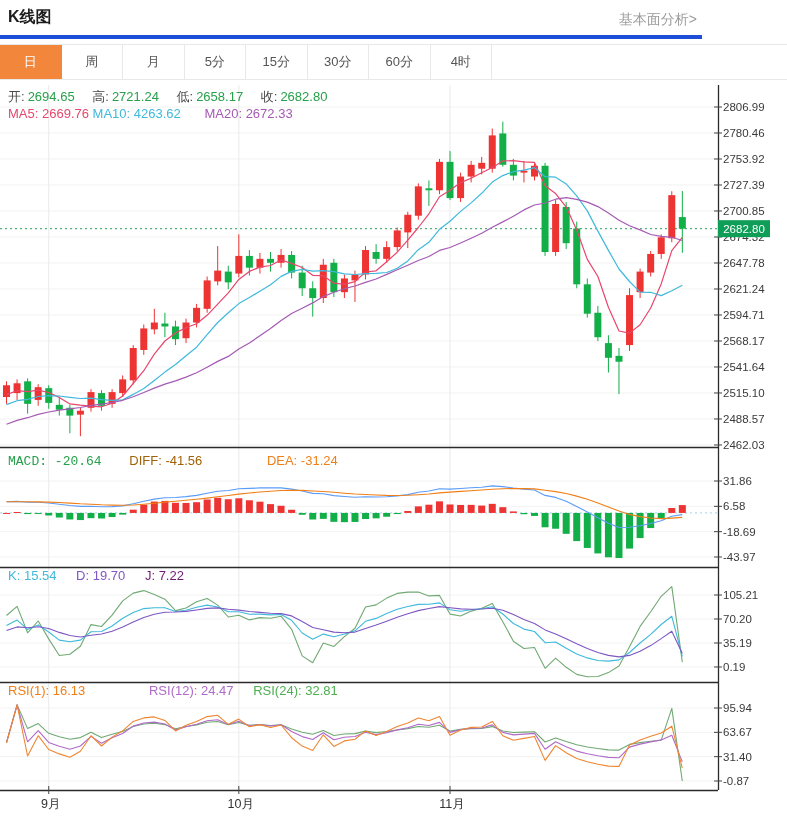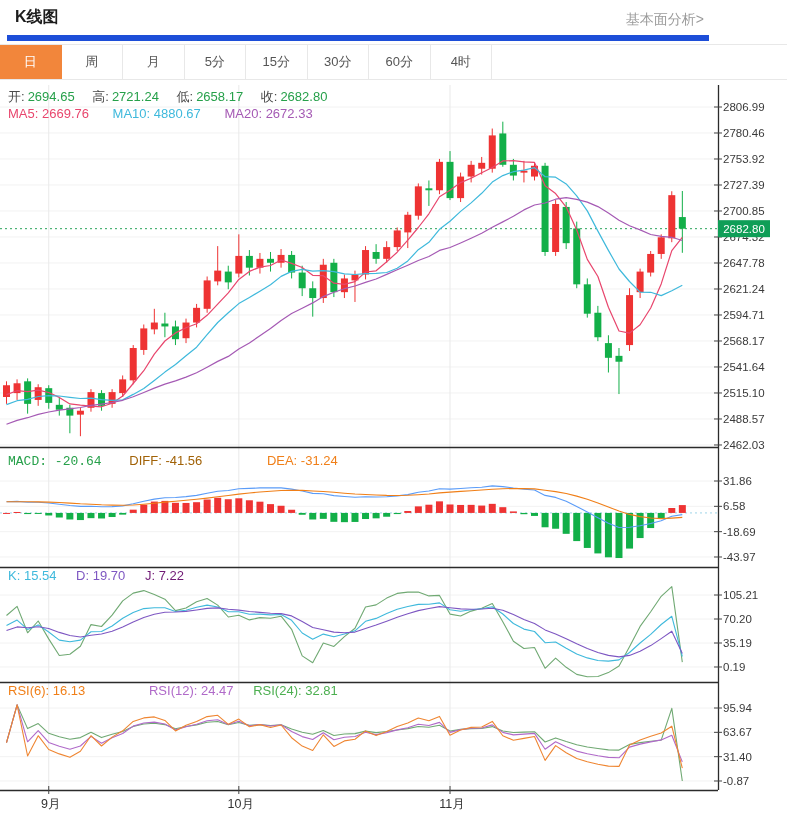--- a/index.html
+++ b/index.html
@@ -1,29 +1,29 @@
 <!DOCTYPE html>
 <html><head>
 <meta charset="utf-8">
 <style>
   html,body{margin:0;padding:0;background:#fff;width:787px;height:818px;overflow:hidden;
     font-family:"Liberation Sans","DejaVu Sans",sans-serif;}
   .page{position:relative;width:787px;height:818px;background:#fff;}
   #chart-svg{position:absolute;top:0;left:0;z-index:1;}
-  .header{position:absolute;top:0;left:7px;width:702px;height:35px;border-bottom:6px solid #1d4ed8;background:#fff;z-index:6;}
+  .header{position:absolute;top:0;left:0;width:702px;height:35px;border-bottom:4px solid #1d4ed8;background:#fff;z-index:6;}
   .title{position:absolute;left:8px;top:7px;font-size:16px;font-weight:bold;color:#1c1c1c;}
   .link{position:absolute;right:5px;top:11px;font-size:14px;color:#9a9a9a;text-decoration:none;cursor:pointer;}
   .tabs{position:absolute;top:44px;left:0;width:787px;height:34px;border-top:1px solid #e8e8e8;border-bottom:1px solid #e8e8e8;display:flex;background:#fff;z-index:6;}
   .tab{width:61.5px;height:34px;line-height:34px;text-align:center;font-size:13px;color:#555;border-right:1px solid #e8e8e8;background:#fff;cursor:pointer;box-sizing:border-box;}
   .tab.active{background:#f2863b;color:#fff;border-right:1px solid #f2863b;}
   .legend-row{position:absolute;left:8px;font-size:13px;white-space:nowrap;z-index:5;}
   .pair{margin-right:14px;}
   .lab{color:#4a4a4a;margin-right:3px;}
   .green{color:#26a04a;text-align:right;}
-  .c-ma5{color:#e8466d;margin-right:20px;}
+  .c-ma5{color:#e8466d;}
   .c-ma10{color:#3fb9dc;margin-right:20px;}
   .c-ma20{color:#a55ab4;}
   .c-macd{color:#26a04a;margin-right:24px;font-family:Liberation Mono, monospace;}
   .c-diff{color:#a16207;margin-right:16px;}
   .c-dea{color:#f07f18;padding-left:45px;}
   .c-k{color:#3fb9dc;margin-right:16px;}
   .c-d{color:#7e57c2;margin-right:16px;margin-top:43px;}
   .c-j{color:#701a75;text-align:right;}
   .c-rsi6{color:#f07f18;margin-right:16px;}
   .c-rsi12{color:#b06ac9;margin-right:16px;margin-left:44px;}
@@ -392,35 +392,35 @@
 
   <div class="legend-row lr-ohlc">
     <span class="pair"><span class="lab">开:</span><span class="green">2694.65</span></span>
     <span class="pair"><span class="lab">高:</span><span class="green">2721.24</span></span>
     <span class="pair"><span class="lab">低:</span><span class="green">2658.17</span></span>
     <span class="pair"><span class="lab">收:</span><span class="green">2682.80</span></span>
   </div>
 
   <div class="legend-row lr-ma">
     <span class="c-ma5"><span>MA5:</span> <span>2669.76</span></span>
-    <span class="c-ma10"><span>MA10:</span> <span>4880.67</span></span>
+    <span class="c-ma10"><span>MA10:</span> <span>4263.62</span></span>
     <span class="c-ma20"><span>MA20:</span> <span>2672.33</span></span>
   </div>
 
   <div class="legend-row lr-macd">
     <span class="c-macd"><span>MACD:</span> <span>-20.64</span></span>
     <span class="c-diff"><span>DIFF:</span> <span>-41.56</span></span>
     <span class="c-dea"><span>DEA:</span> <span>-31.24</span></span>
   </div>
 
   <div class="legend-row lr-kdj">
     <span class="c-k"><span>K:</span> <span>15.54</span></span>
     <span class="c-d"><span>D:</span> <span>19.70</span></span>
     <span class="c-j"><span>J:</span> <span>7.22</span></span>
   </div>
 
   <div class="legend-row lr-rsi">
-    <span class="c-rsi6"><span>RSI(6):</span> <span>16.13</span></span>
+    <span class="c-rsi6"><span>RSI(1):</span> <span>16.13</span></span>
     <span class="c-rsi12"><span>RSI(12):</span> <span>24.47</span></span>
     <span class="c-rsi24"><span>RSI(24):</span> <span>32.81</span></span>
   </div>
 
 </div>
 
 </body></html>

